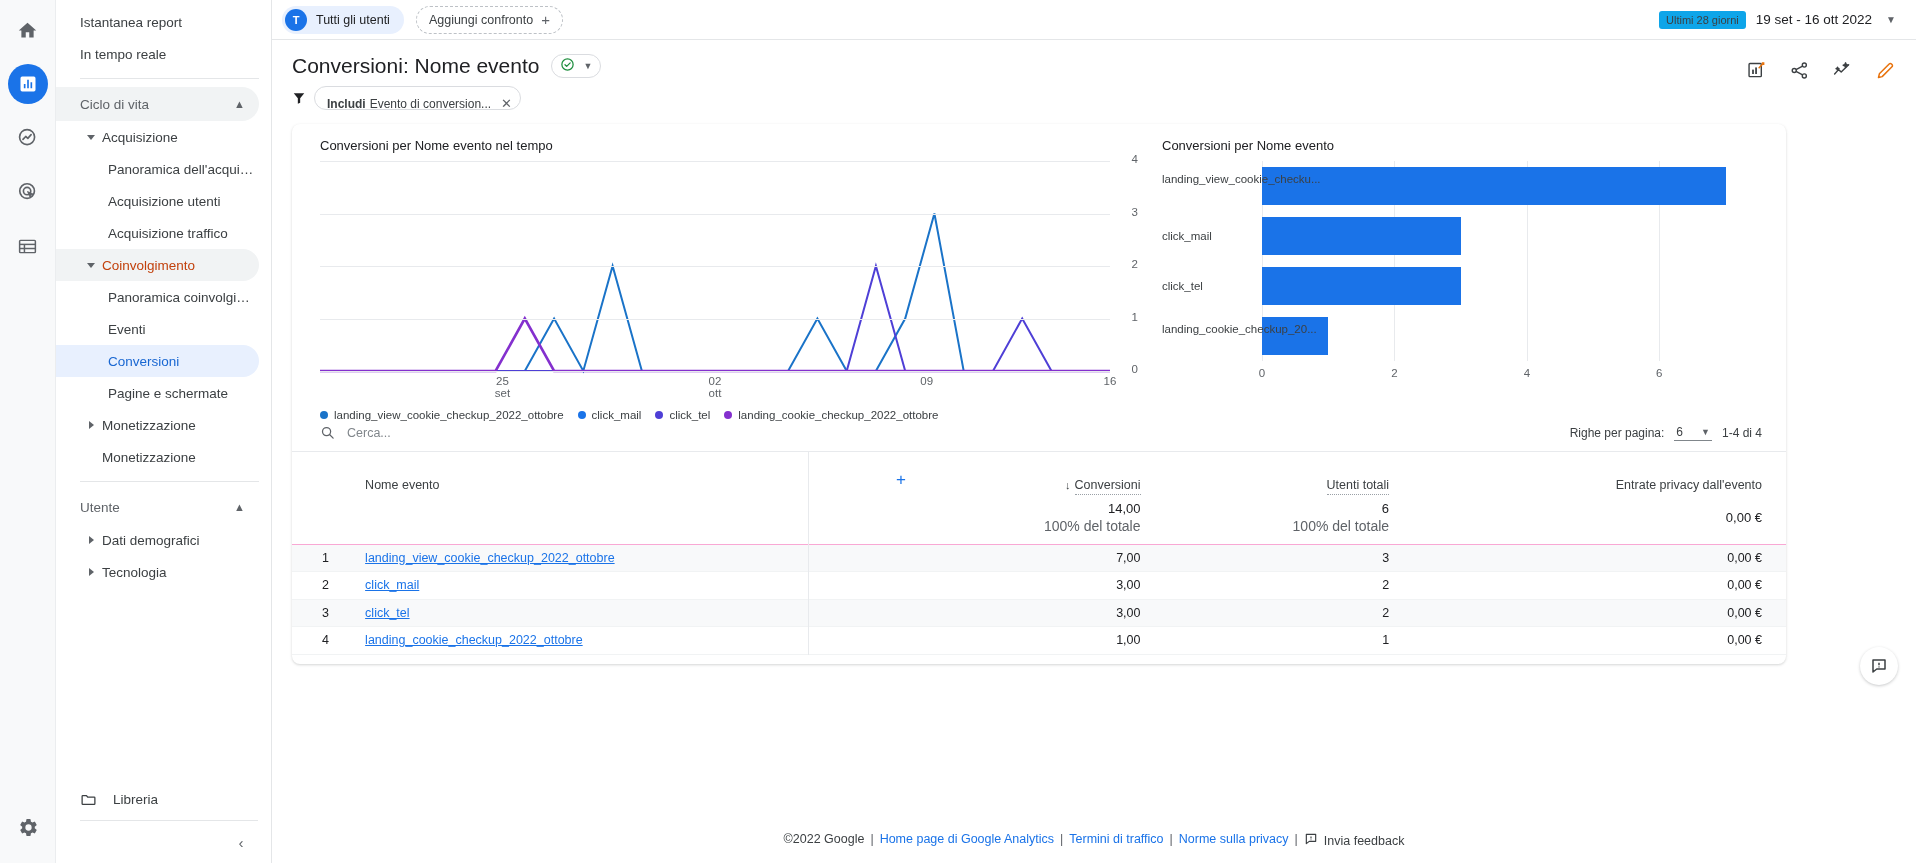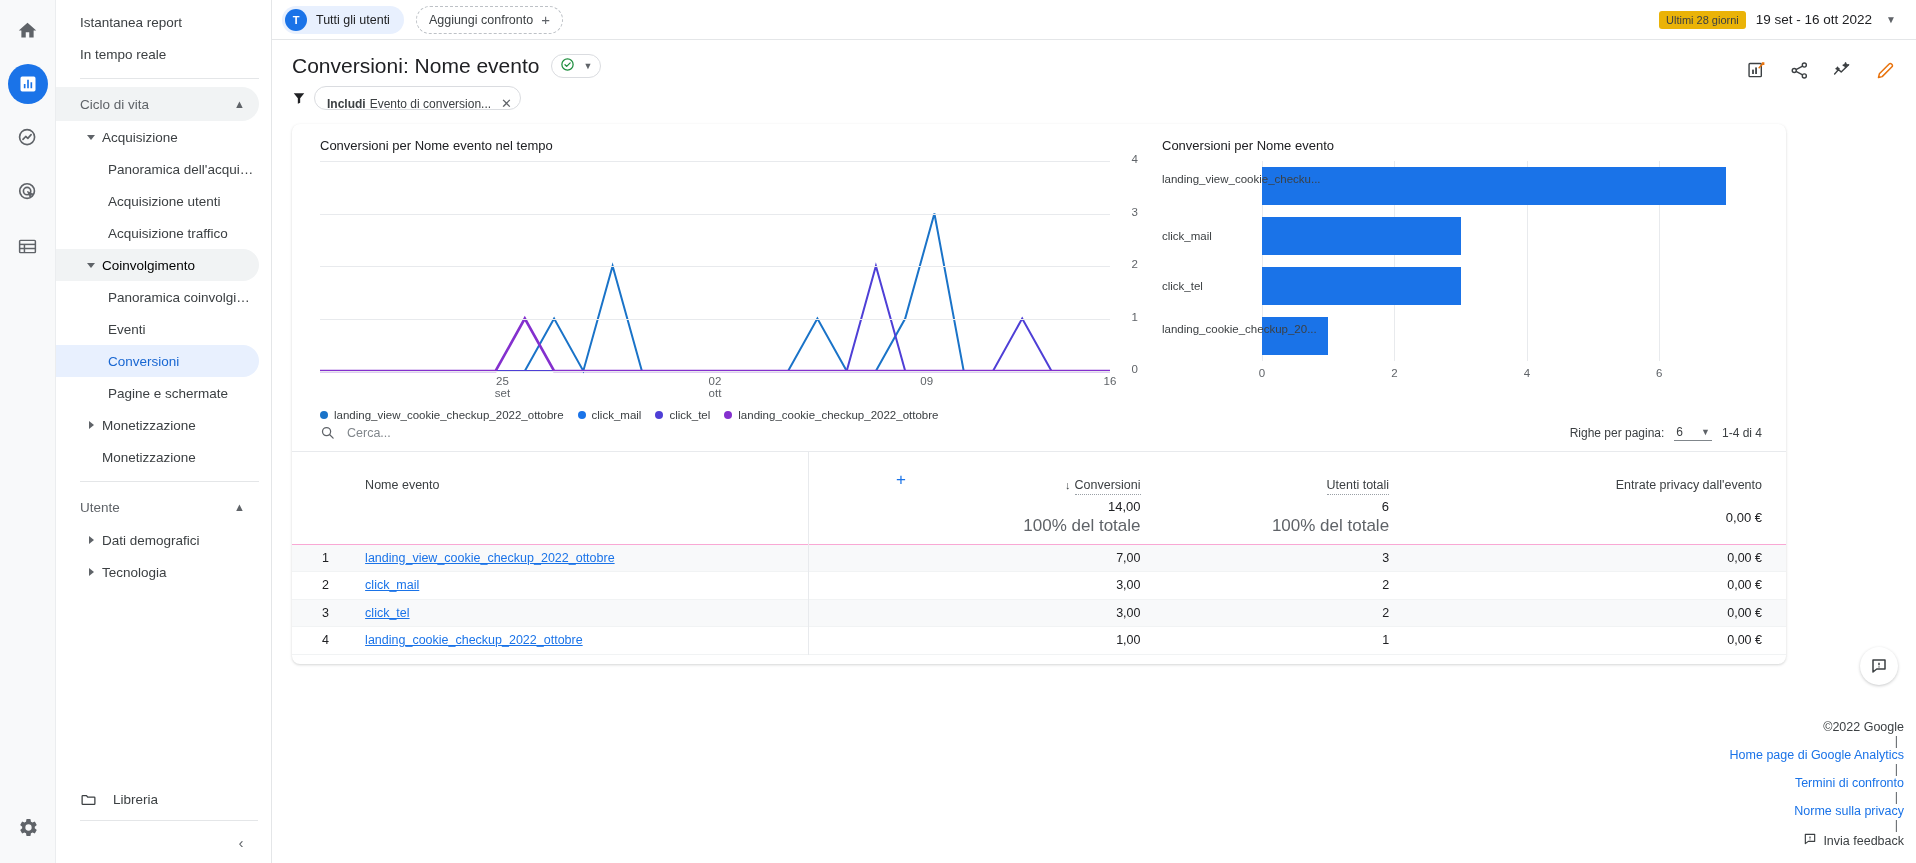--- a/index.html
+++ b/index.html
@@ -47,21 +47,21 @@
   .lvl1 { padding-left: 26px; }
   .lvl2 { padding-left: 52px; }
   .nav-sep { height:1px; background:#e4e6e8; margin: 8px 12px 8px 24px; }
   .nav-section {
     height: 34px; display:flex; align-items:center; justify-content: space-between;
     padding-left: 24px; padding-right: 14px;
     color: #5f6368; font-size: 13.5px; border-radius: 0 18px 18px 0;
     margin-right:12px; cursor:pointer;
   }
   .nav-section.shaded { background: #f1f3f4; }
-  .nav-item.group { color:#000000; }
+  .nav-item.group { color:#c2410c; }
   .nav-item.group.shaded { background:#f1f3f4; }
   .nav-item.selected { background: #e8f0fe; color: #1967d2; }
   .caret {
     width: 18px; display:inline-flex; align-items:center; justify-content:center;
     margin-right: 2px; flex:0 0 18px;
   }
   .caret.down::before {
     content:""; border-left:4px solid transparent; border-right:4px solid transparent;
     border-top:5px solid #5f6368;
   }
@@ -96,21 +96,21 @@
     color: #fff; font-size: 11px; display: flex; align-items:center; justify-content:center;
     margin-right: 9px; font-weight:600;
   }
   .chip-compare {
     display: inline-flex; align-items: center; height: 28px;
     border: 1px dashed #bdc1c6; border-radius: 14px; padding: 0 12px;
     font-size: 12.5px; color: #3c4043; margin-left: 12px; cursor:pointer;
   }
   .chip-compare .plus { margin-left: 8px; font-size: 15px; color:#5f6368; }
   .date-wrap { margin-left: auto; display: flex; align-items: center; gap: 10px; }
-  .date-pill { background:#eab308; color:#3c4043; font-size:11px; padding:3px 7px; border-radius:3px; }
+  .date-pill { background:#0ea5e9; color:#3c4043; font-size:11px; padding:3px 7px; border-radius:3px; }
   .date-range { font-size: 13.5px; color:#202124; cursor:pointer; }
   .date-caret { color:#5f6368; font-size:10px; margin-left:4px; }
 
   .titlebar { padding: 14px 20px 0 20px; display:flex; align-items:flex-start; }
   .title-col { flex: 1; }
   .title-row { display: flex; align-items: center; }
   .page-title { font-size: 21px; color: #202124; font-weight: 400; }
   .badge-ok {
     display:inline-flex; align-items:center; height:24px;
     border:1px solid #dadce0; border-radius:12px; margin-left:12px; padding: 0 8px; cursor:pointer;
@@ -182,33 +182,33 @@
   .col-users { width: 200px; }
   .col-rev { width: 300px; }
   .th-row th { height: 40px; vertical-align: bottom; padding-bottom: 8px;
     font-size: 12.5px; font-weight: 400; color: #3c4043; }
   .th-name { text-align:left; padding-left: 6px !important; position:relative; }
   .th-plus { position:absolute; right: 10px; bottom: 6px; color:#1a73e8; font-size:17px; cursor:pointer; line-height:12px;}
   .th-metric { text-align:right; padding-right: 24px !important; }
   .metric-label { border-bottom: 1px dotted #9aa0a6; padding-bottom:2px; cursor:pointer; }
   .sort-arrow { margin-right: 4px; font-size:11px; color:#3c4043;}
   .total-row td { height: 52px; font-size:13px; color:#202124; border-bottom:1px solid #f9a8d4; }
-  .total-row .sub { font-size:17px; color:#5f6368; margin-top:2px; }
+  .total-row .sub { font-size:14px; color:#5f6368; margin-top:2px; }
   .right-cell { text-align:right; padding-right: 24px !important; }
   .body-row td { height: 27.5px; font-size:12.5px; color:#202124; border-bottom:1px solid #f1f3f4; }
   .body-row.odd td { background:#f8f9fa; }
   .rank-cell { text-align:center; color:#3c4043; font-size:12.5px; }
   .name-cell { padding-left: 6px !important; }
   .name-link { color:#1a73e8; text-decoration: underline; cursor:pointer; font-size:12.5px; }
 
   
   .footer {
-    position:absolute; bottom: 14px; left:0; right:12px;
-    display:flex; align-items:flex-end; justify-content:center;
-    font-size: 12.5px; color:#3c4043; gap:0;flex-direction:column;
+    position:absolute; bottom: 14px; left:0; right:0;
+    display:flex; align-items:flex-start; justify-content:center;
+    font-size: 12.5px; color:#3c4043; gap:0;
   }
   .footer a { color:#1a73e8; text-decoration:none; cursor:pointer; }
   .footer .sep { margin: 0 6px; color:#5f6368; }
   .fb-inline { display:inline-flex; align-items:center; gap:6px; color:#3c4043; cursor:pointer;}
 
   .fab-feedback {
     position:absolute; right: 18px; bottom: 178px;
     width: 38px; height: 38px; border-radius:50%; background:#fff;
     box-shadow: 0 1px 3px rgba(60,64,67,.28);
     display:flex; align-items:center; justify-content:center; cursor:pointer;
@@ -609,21 +609,21 @@
         <line x1="12" y1="7.5" x2="12" y2="11"></line>
           <circle cx="12" cy="13.2" r=".9" fill="#3c4043" stroke="none"></circle>
       </svg>
     </div>
 
     <div class="footer">
       <span>©2022 Google</span>
       <span class="sep">|</span>
       <a>Home page di Google Analytics</a>
       <span class="sep">|</span>
-      <a>Termini di confronto</a>
+      <a>Termini di traffico</a>
       <span class="sep">|</span>
       <a>Norme sulla privacy</a>
       <span class="sep">|</span>
       <span class="fb-inline">
         <span>
           <svg width="14" height="14" viewBox="0 0 24 24" fill="none" stroke="#3c4043" stroke-width="2">
             <path d="M4 4h16v12H9l-5 4z" stroke-linejoin="round"></path>
             <line x1="12" y1="7.5" x2="12" y2="11"></line>
               <circle cx="12" cy="13.2" r=".9" fill="#3c4043" stroke="none"></circle>
           </svg>

